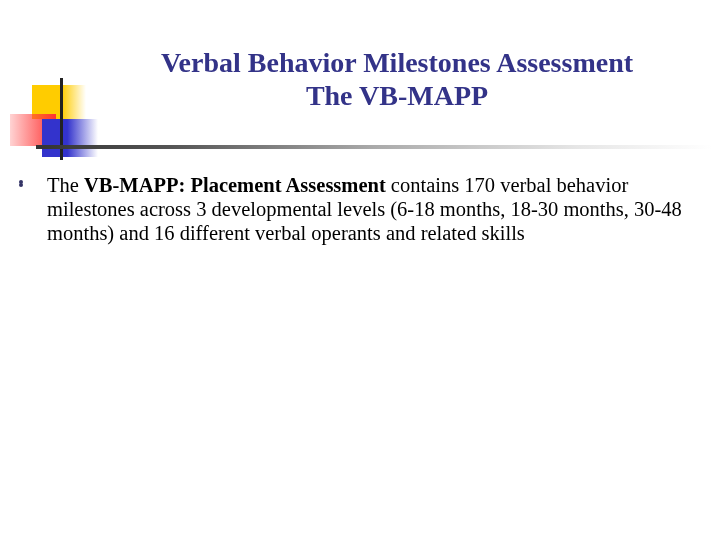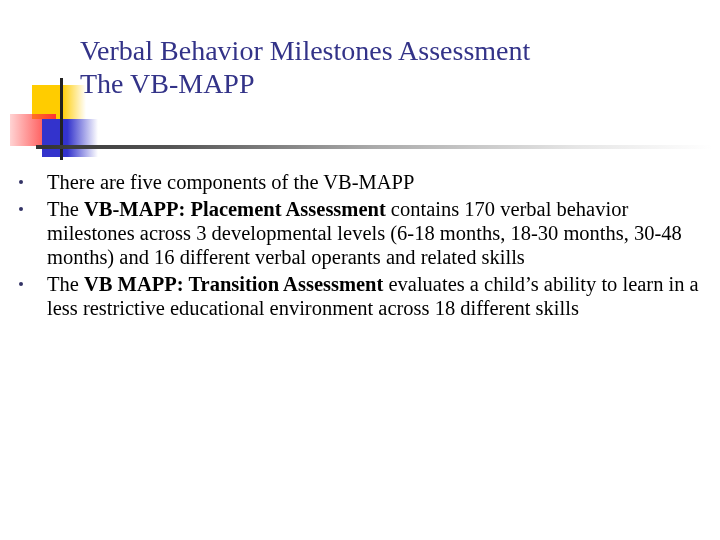--- a/index.html
+++ b/index.html
@@ -39,26 +39,26 @@
       background: #222222;
     }
     .title-rule {
       position: absolute; left: 36px; top: 145px; width: 676px; height: 4px;
       background: linear-gradient(to right, #333333 0%, #555555 20%, #aaaaaa 50%, #e6e6e6 80%, rgba(255,255,255,0) 100%);
     }
     
     .title {
       position: absolute;
       left: 80px; top: 34px; width: 610px;
-      text-align: left;
+      text-align: center;
       color: #333388;
       font-size: 28px;
       line-height: 33px;
-      font-weight: normal;
-      margin: 0;
+      font-weight: bold;
+      margin: 12px;
     }
     .title span { display: block; }
     
     .bullets {
       position: absolute;
       left: 0; top: 170px; width: 720px;
       margin: 0; padding: 0;
       list-style: none;
       color: #000000;
       font-size: 20.5px;
@@ -93,25 +93,21 @@
   <div class="title-rule"></div>
 
   <h1 class="title">
     <span>Verbal Behavior Milestones Assessment</span>
     <span>The VB-MAPP</span>
   </h1>
 
   <ul class="bullets">
     <li class="bullet-item">
       <span class="bullet-dot"></span>
-      <span>There are five components of the VB-MAPP</span><span class="bold"></span><span></span>
+      <span class="bold"></span><span></span>
     </li>
     <li class="bullet-item">
       <span class="bullet-dot"></span>
       <span>The </span><span class="bold">VB-MAPP: Placement Assessment</span><span> contains 170 verbal behavior milestones across 3 developmental levels (6-18 months, 18-30 months, 30-48 months) and 16 different verbal operants and related skills</span>
-    </li>
-    <li class="bullet-item">
-      <span class="bullet-dot"></span>
-      <span>The </span><span class="bold">VB MAPP: Transition Assessment</span><span> evaluates a child’s ability to learn in a less restrictive educational environment across 18 different skills</span>
     </li>
   </ul>
 
 </div>
 
 </body></html>

